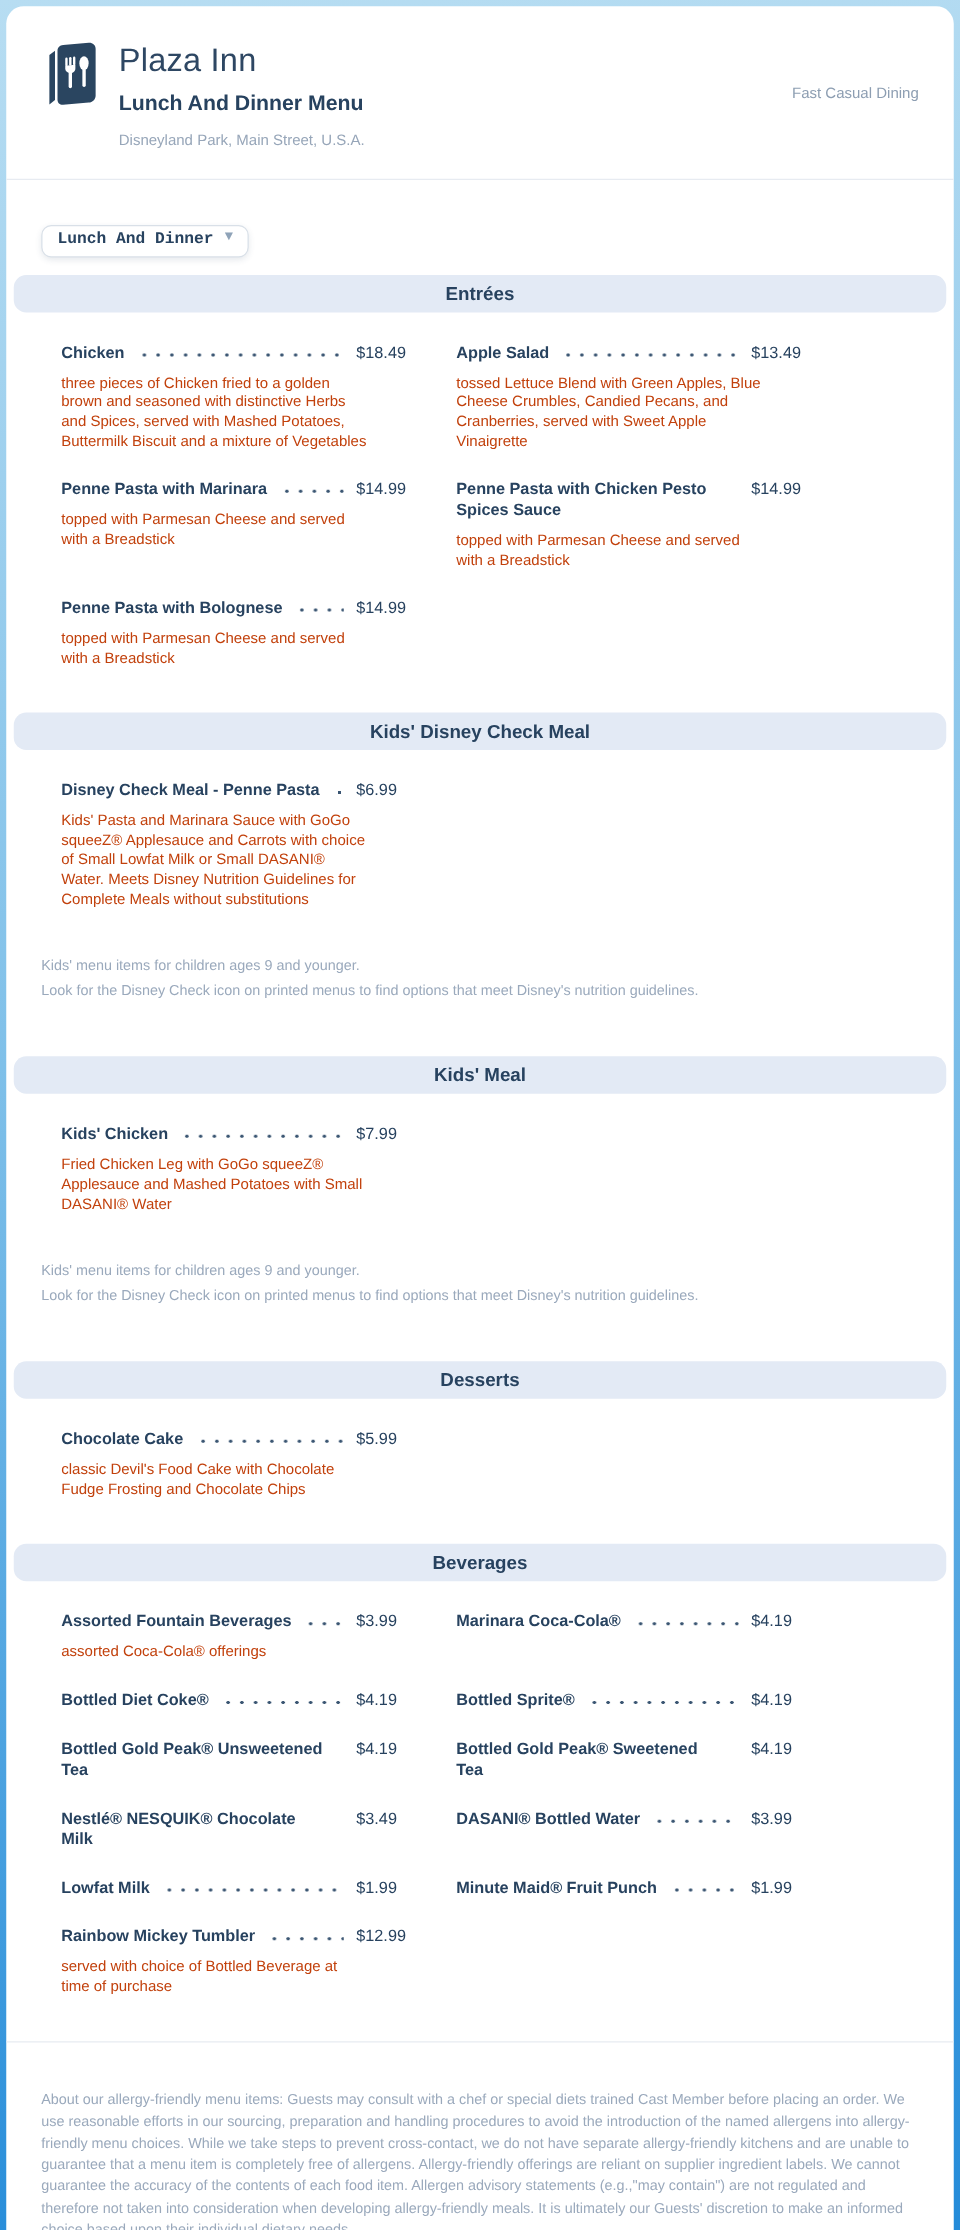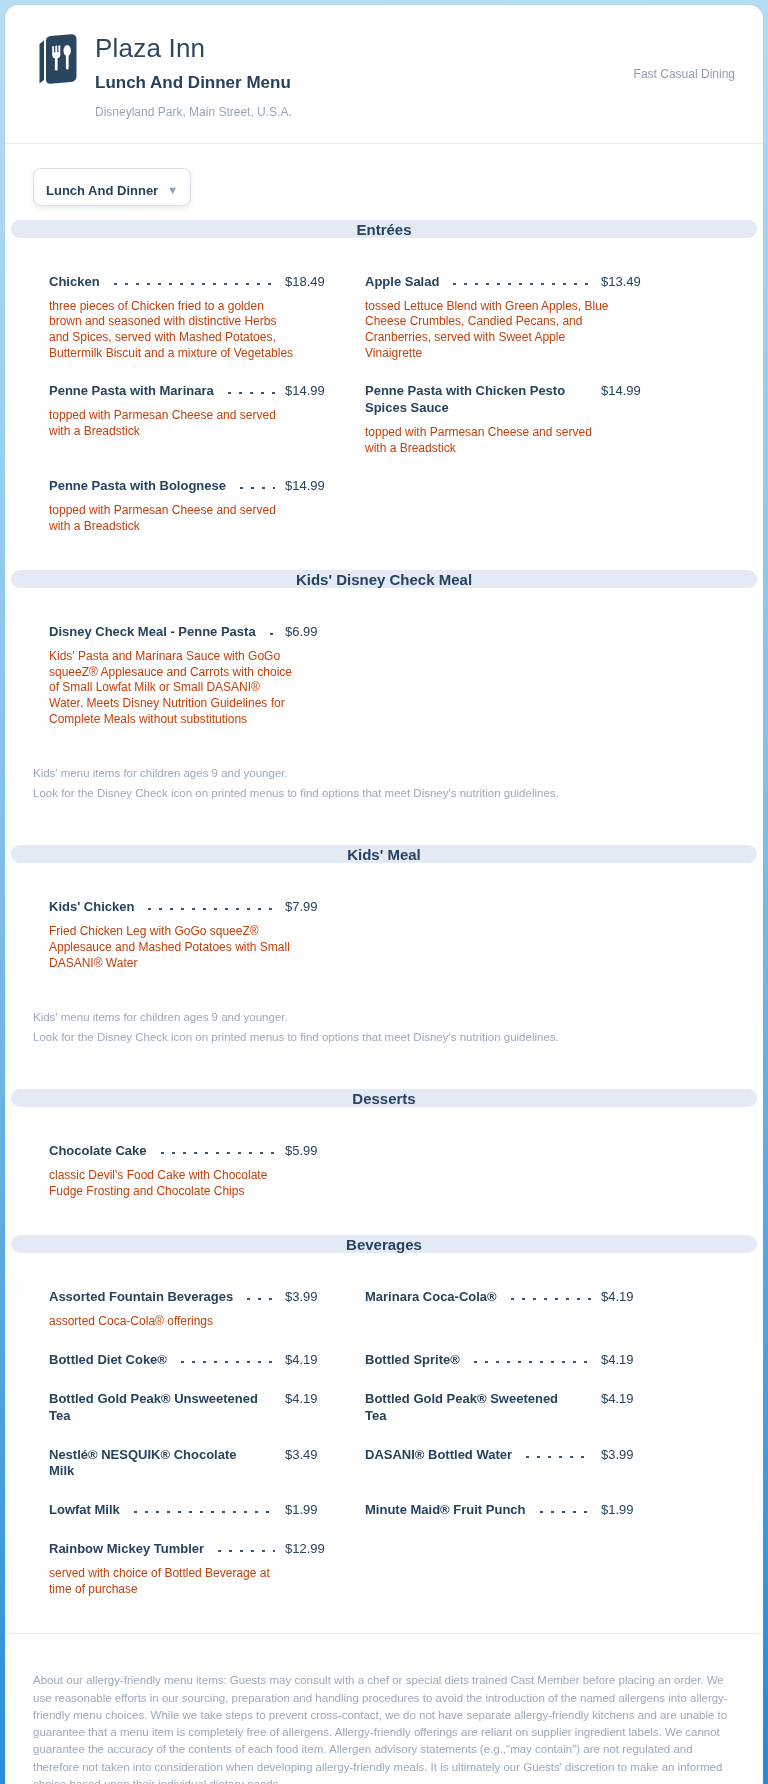--- a/index.html
+++ b/index.html
@@ -25,36 +25,36 @@
   .hdr-row { display: flex; align-items: flex-start; }
   .logo { width: 46px; height: 54px; flex: none; margin-right: 16px; }
   .h-title { font-size: 26px; font-weight: 500; color: #2E4763; letter-spacing: .2px; }
   .h-sub { font-size: 17px; font-weight: 700; color: #27425F; margin-top: 9px; }
   .h-loc { font-size: 12px; color: #97A6B9; margin-top: 12px; }
   .h-dining { position: absolute; right: 28px; top: 62px; font-size: 12px; color: #8D9EB2; }
   
   .meal { padding: 12px 28px 14px 28px; }
   .meal-label { font-size: 12px; font-weight: 700; color: #27425F; display: block; }
   .dropdown {
-    margin-top: 12px; display: inline-flex; align-items: center; gap: 9px;
+    margin-top: 24px; display: inline-flex; align-items: center; gap: 9px;
     background: #fff; border: 1px solid #d9e0e8; border-radius: 8px;
-    padding: 14px 12px 7px 12px; font-family: Liberation Sans, sans-serif;
+    padding: 2px 12px 7px 12px; font-family: Liberation Mono, monospace;
     font-size: 13px; font-weight: 600; color: #27425F; cursor: pointer;
     box-shadow: 0 2px 5px rgba(40,66,95,.12);
   }
   .caret { font-size: 11px; color: #8FA3B8; line-height: 1; }
   
   .band {
-    margin: 0 6px; height: 18px; background: #E3EAF5; border-radius: 10px;
+    margin: 0 6px; height: 30px; background: #E3EAF5; border-radius: 10px;
     display: flex; align-items: center; justify-content: center;
   }
   .band h2 { font-size: 15px; font-weight: 700; color: #27425F; }
   .grid {
     display: grid; grid-template-columns: 280px 280px; column-gap: 36px;
-    row-gap: 22px; padding: 36px 0 36px 44px; border-radius: 10px;
+    row-gap: 22px; padding: 24px 0 36px 44px; border-radius: 10px;
   }
   .irow { display: flex; align-items: flex-start; }
   .nwrap { flex: 0 0 230px; display: flex; align-items: flex-start; min-width: 0; }
   .iname { font-size: 13px; font-weight: 700; color: #27425F; line-height: 1.3; flex: 0 1 auto; }
   .ileader {
     flex: 1 1 0; min-width: 0; height: 14px; margin: 0 4px 0 10px; align-self: flex-start;
     background-image: radial-gradient(circle, #3A5572 1.25px, transparent 1.5px);
     background-size: 11px 4px; background-repeat: repeat-x; background-position: 0 8px;
   }
   .iprice { font-size: 13px; font-weight: 400; color: #27425F; white-space: nowrap; margin-left: 6px; line-height: 1.3; }

